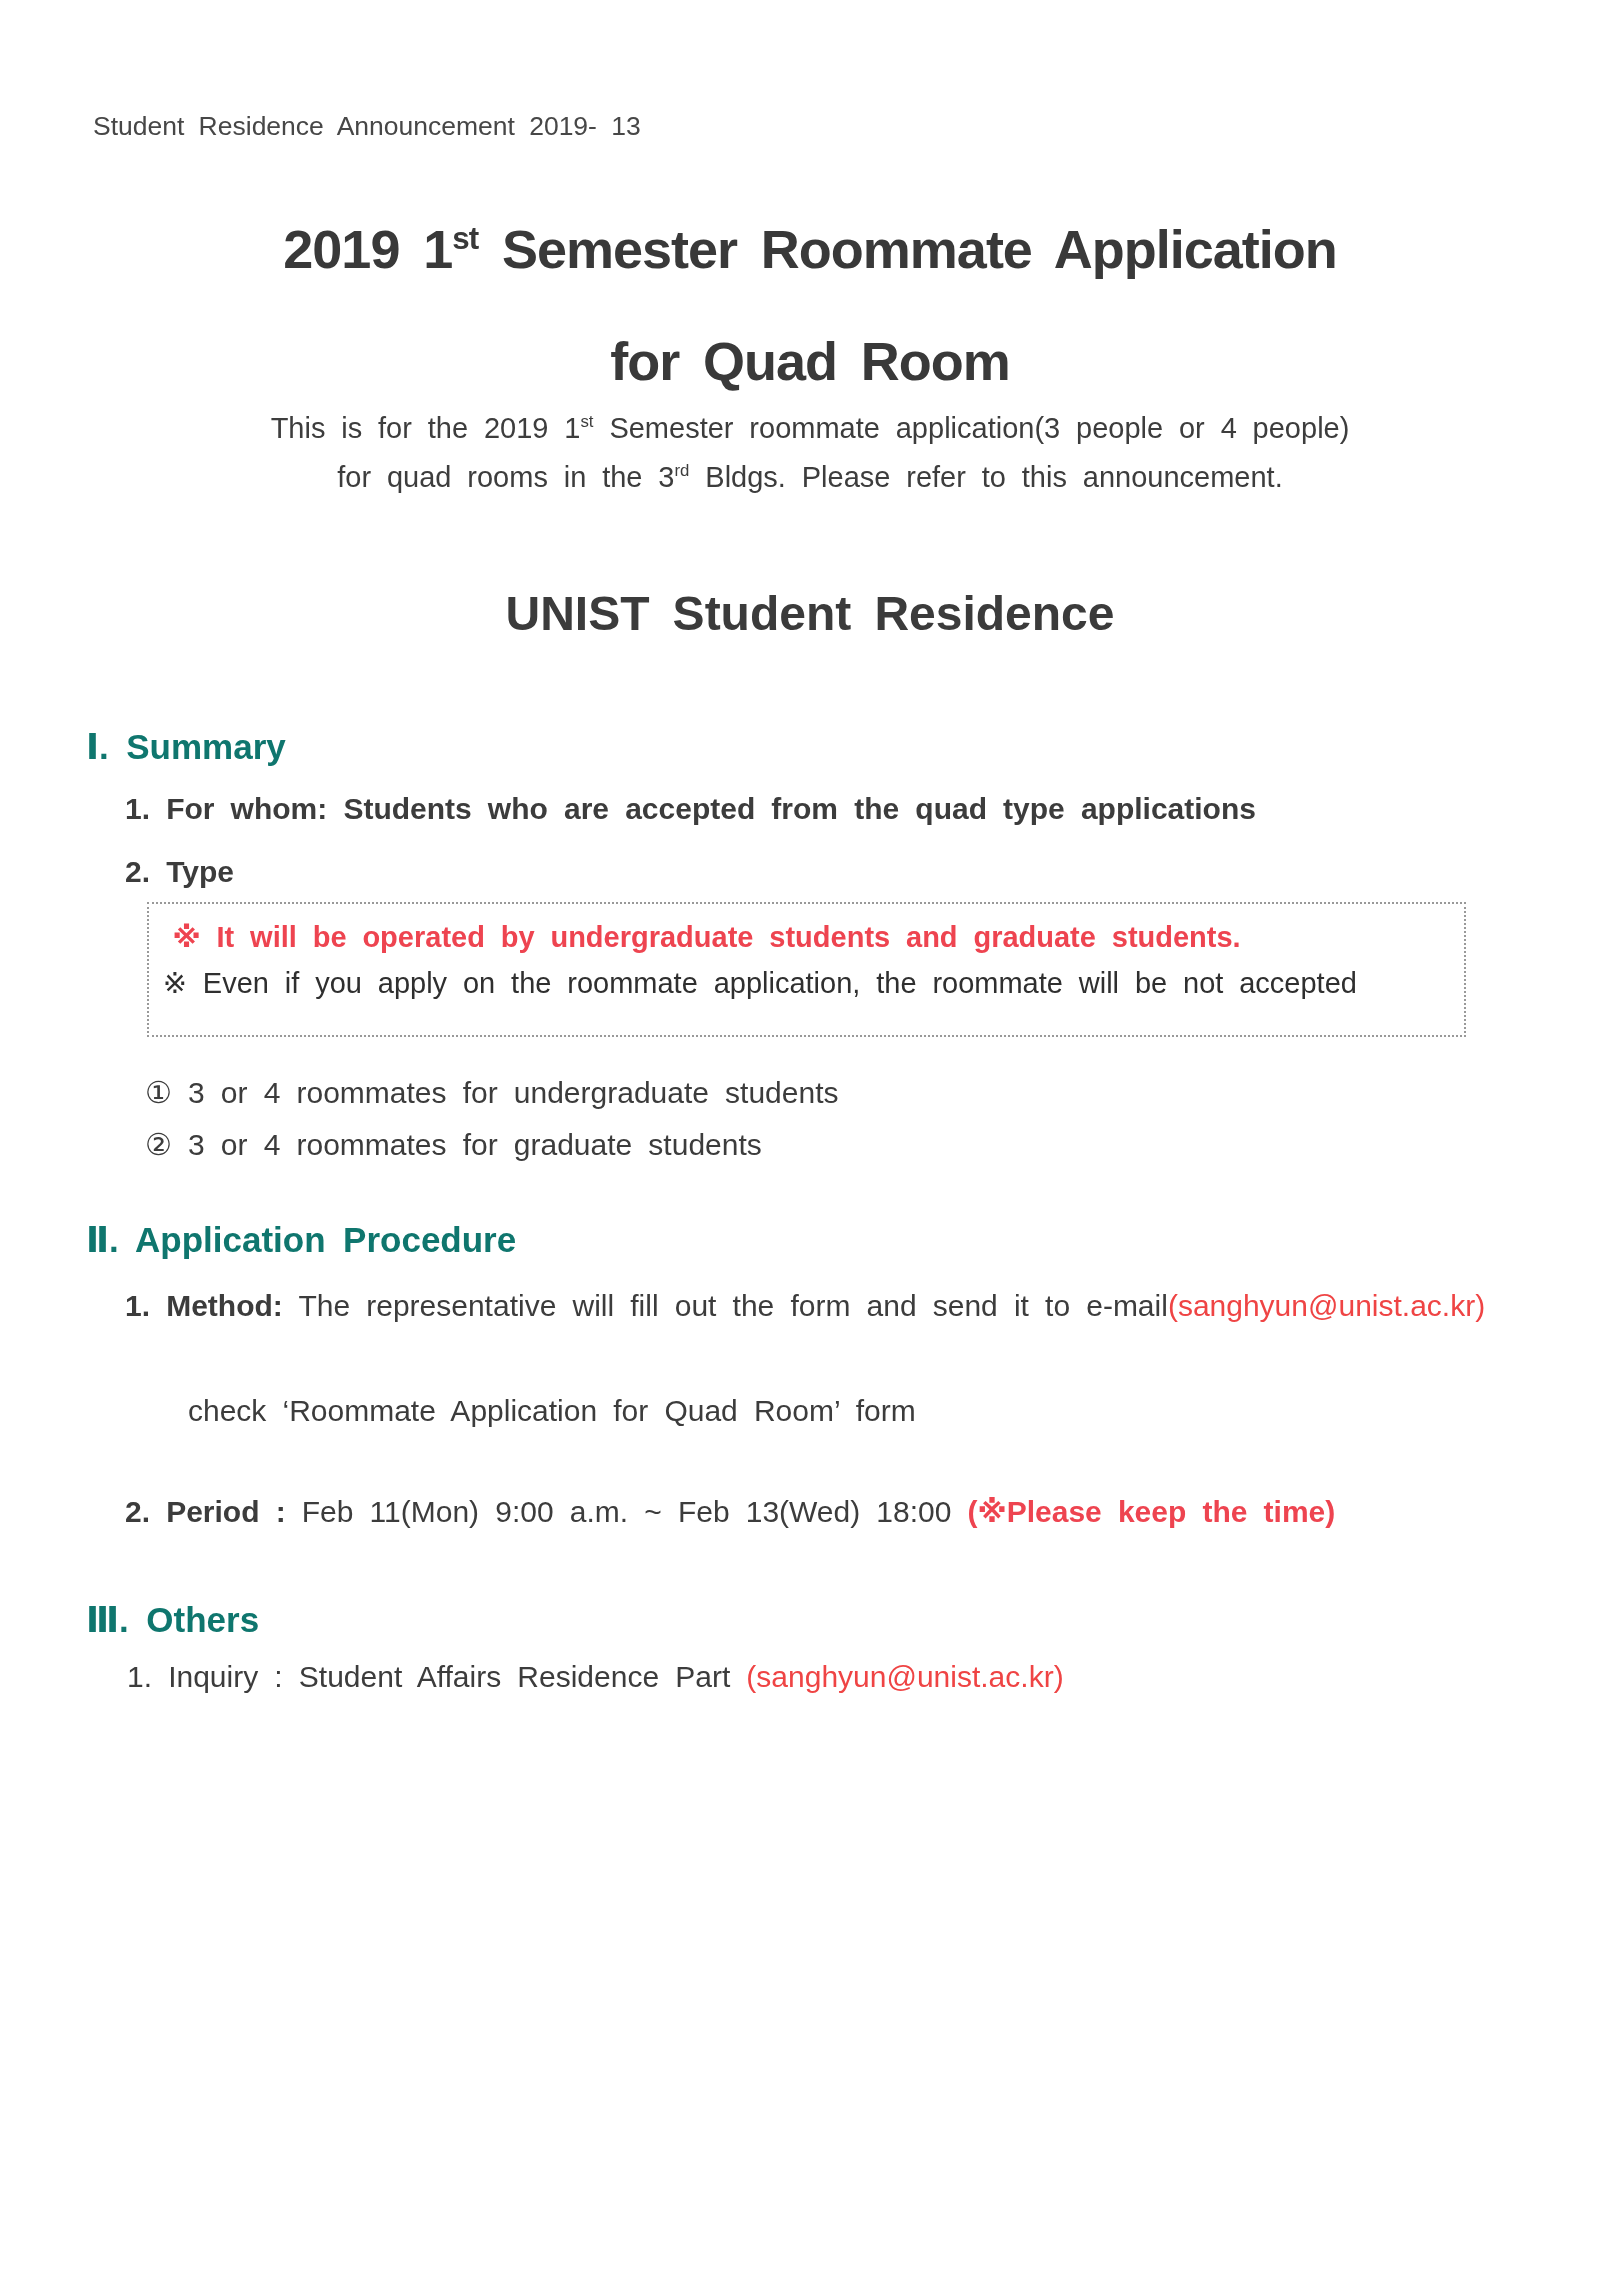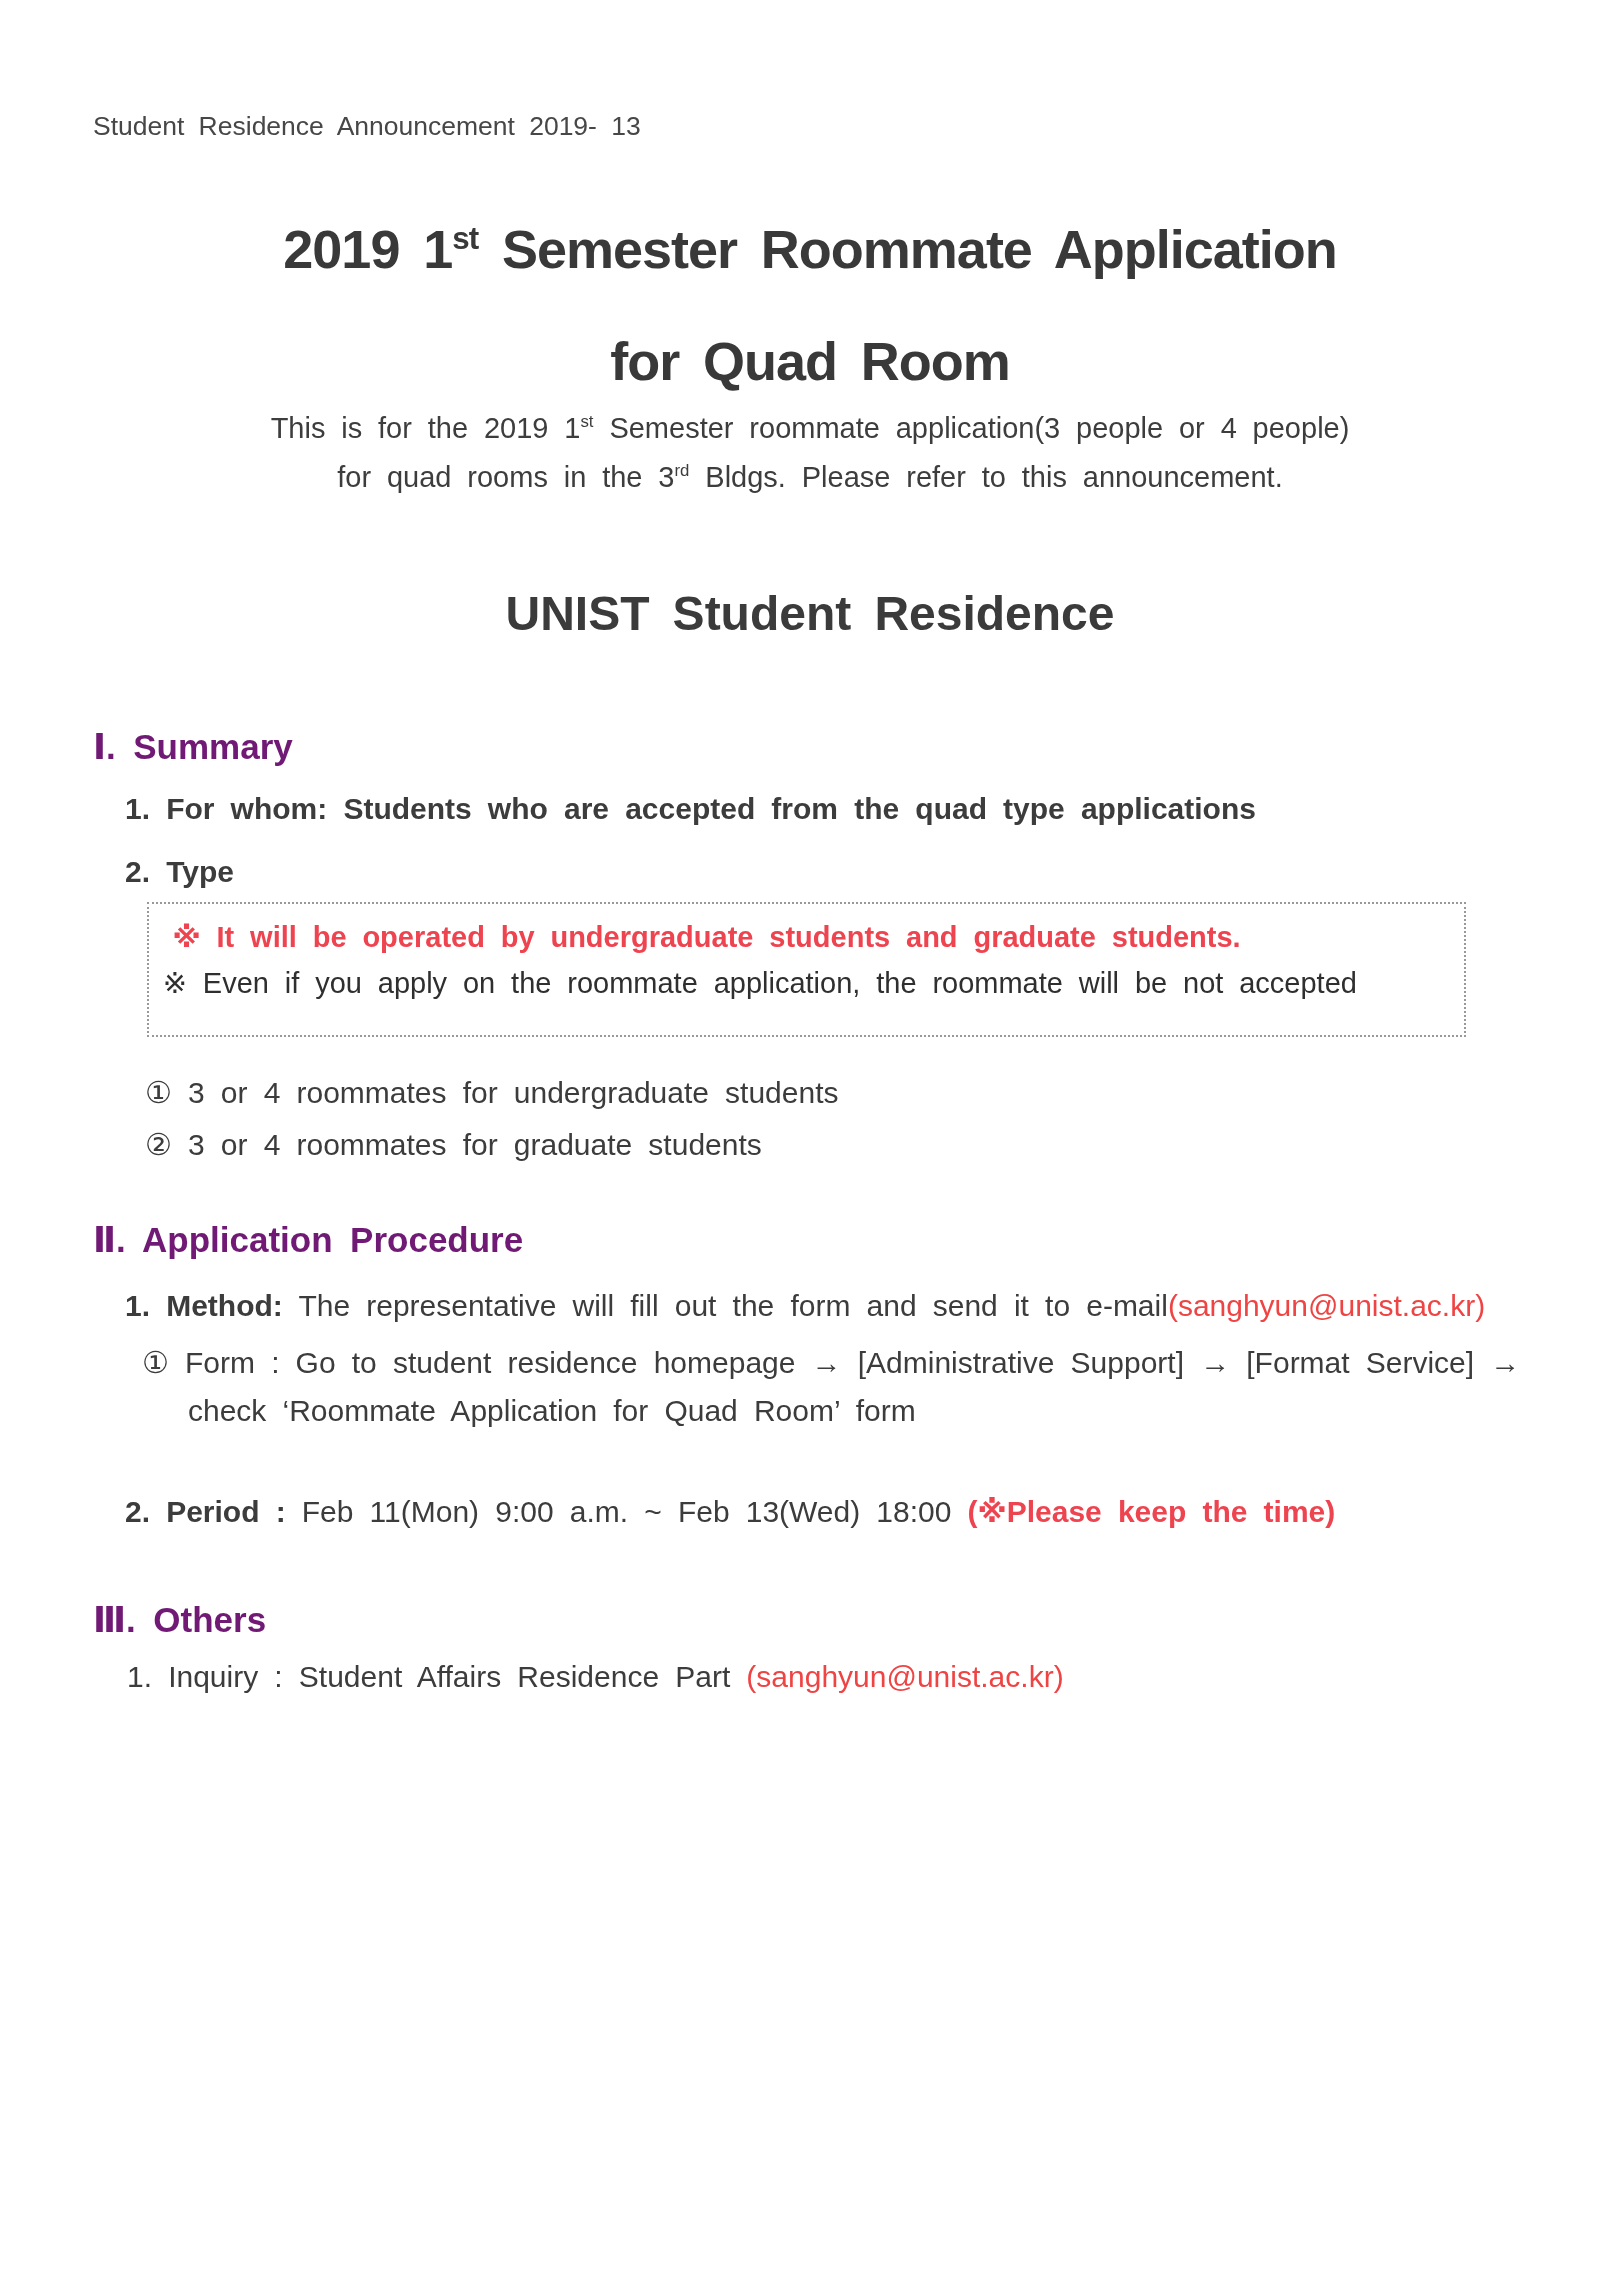--- a/index.html
+++ b/index.html
@@ -40,23 +40,22 @@
   }
   [data-name="intro-line1"] { top: 412px; }
   [data-name="intro-line2"] { top: 461px; }
 
   [data-name="date-line"] { top: 544px; font-size: 30px; word-spacing: 7.8px; }
   [data-name="org-line"]  { top: 586px; font-size: 48px; font-weight: 700; color: #3b3b3b; word-spacing: 9.8px; }
 
   
   .section-heading {
     left: 86px;
-    font-size: 35px; font-weight: 700; color: #701a75;
+    font-size: 35px; font-weight: 700; color: #0f766e;
     word-spacing: 7.8px;
-    margin-left: 7px;
   }
   [data-name="section-summary-heading"]   { top: 727px; }
   [data-name="section-procedure-heading"] { top: 1220px; }
   [data-name="section-others-heading"]    { top: 1600px; }
 
   
   .body-line { font-size: 30px; color: #3c3c3c; word-spacing: 7.8px; }
   .bold { font-weight: 700; }
 
   [data-name="summary-item-for-whom"] { top: 792px;  left: 125px; font-weight: 700; }
@@ -113,21 +112,20 @@
     <div class="notice-line" data-name="notice-line-even-if">※ Even if you apply on the roommate application, the roommate will be not accepted</div>
   </div>
 
   <div class="line body-line" data-name="bullet-undergraduate">① 3 or 4 roommates for undergraduate students</div>
   <div class="line body-line" data-name="bullet-graduate">② 3 or 4 roommates for graduate students</div>
 
   <div class="line section-heading" data-name="section-procedure-heading">Ⅱ. Application Procedure</div>
 
   <div class="line body-line" data-name="method-line"><span class="bold" data-name="method-label">1. Method:</span><span data-name="method-text"> The representative will fill out the form and send it to e-mail</span><span class="link" data-name="method-email">(sanghyun@unist.ac.kr)</span></div>
 
-  <div class="line body-line" data-name="form-line-1">① Form : Go to student residence homepage → [Administrative Support] → [Format Service] →</div>
   <div class="line body-line" data-name="form-line-2">check ‘Roommate Application for Quad Room’ form</div>
 
   <div class="line body-line" data-name="period-line"><span class="bold" data-name="period-label">2. Period :</span><span data-name="period-text"> Feb 11(Mon) 9:00 a.m. ~ Feb 13(Wed) 18:00 </span><span class="red-note" data-name="period-note">(※Please keep the time)</span></div>
 
   <div class="line section-heading" data-name="section-others-heading">Ⅲ. Others</div>
 
   <div class="line body-line" data-name="inquiry-line"><span data-name="inquiry-text">1. Inquiry : Student Affairs Residence Part </span><span class="link" data-name="inquiry-email">(sanghyun@unist.ac.kr)</span></div>
 
 </div>
 

